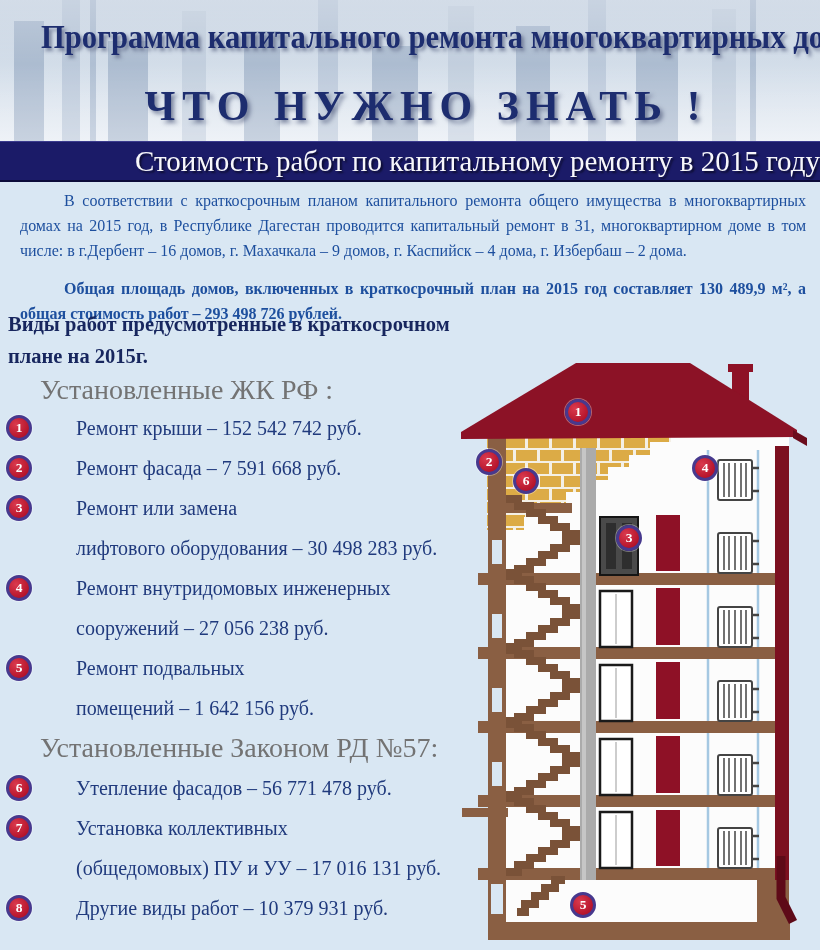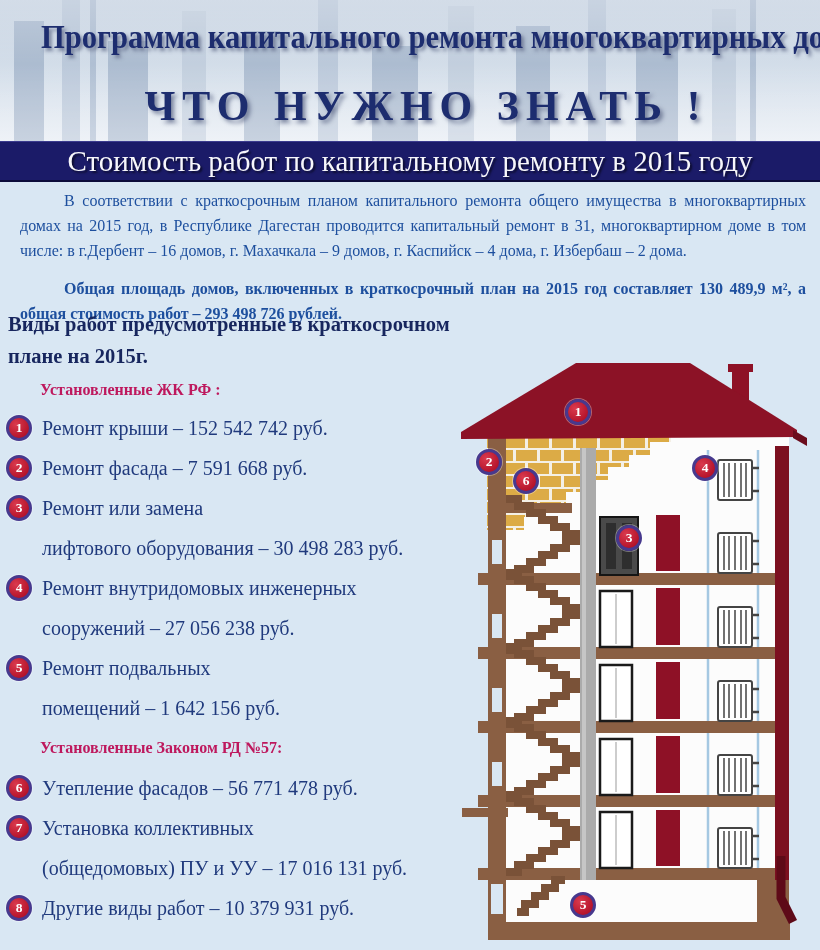--- a/index.html
+++ b/index.html
@@ -26,36 +26,36 @@
           font-size:34px;font-weight:bold;color:#1d2d6f;white-space:nowrap;
           transform:scaleX(.9);transform-origin:50% 50%;
           text-shadow:3px 3px 4px rgba(105,115,145,.85);}
   .title2{position:absolute;left:16px;top:82px;width:820px;text-align:center;
           font-size:42px;font-weight:bold;letter-spacing:7px;color:#1d2d6f;
           text-shadow:3px 3px 4px rgba(105,115,145,.85);}
 
   
   .banner{position:absolute;left:0;top:141px;width:820px;height:41px;box-sizing:border-box;
           background:#1b1b68;border-top:1px solid #3b3b8e;border-bottom:2px solid #0c0c3a;
-          display:flex;align-items:center;justify-content:center;}
+          display:flex;align-items:center;justify-content:flex-end;}
   .banner span{color:#f7f7fb;font-size:29px;text-shadow:2px 2px 2px rgba(0,0,0,.55);}
 
   
   .intro{position:absolute;left:20px;top:188px;width:786px;color:#1d4f9e;
          font-size:16px;line-height:25px;text-align:justify;}
   .intro p{margin:0;text-indent:44px;}
   .intro p + p{margin-top:13px;font-weight:bold;}
 
   
   .works{position:absolute;left:4px;top:308px;width:456px;color:#203a7d;}
   .sec-title{margin:0 0 0 4px;font-size:20.5px;font-weight:bold;color:#17265e;line-height:32px;}
-  .grp{margin:0 0 0 36px;font-size:16px;font-weight:bold;color:#be185d;line-height:36px;}
+  .grp{margin:0 0 0 36px;font-size:28px;font-weight:normal;color:#737373;line-height:36px;}
   .grp.second{line-height:40px;}
   .item{position:relative;padding-left:38px;font-size:20px;line-height:40px;}
-  .item .line{white-space:nowrap;}
+  .item .line{white-space:nowrap;margin-left:34px;}
 
   
   .badge{box-sizing:border-box;width:26px;height:26px;border-radius:50%;
          background:radial-gradient(circle at 35% 32%,#da3a4e,#b5142b 72%);
          border:3px solid #47398e;color:#fff;font-weight:bold;font-size:13.5px;
          display:flex;align-items:center;justify-content:center;
          font-family:"Liberation Serif",serif;box-shadow:0 0 0 1px rgba(255,255,255,.35);}
   .item .badge{position:absolute;left:2px;top:7px;}
 
   

